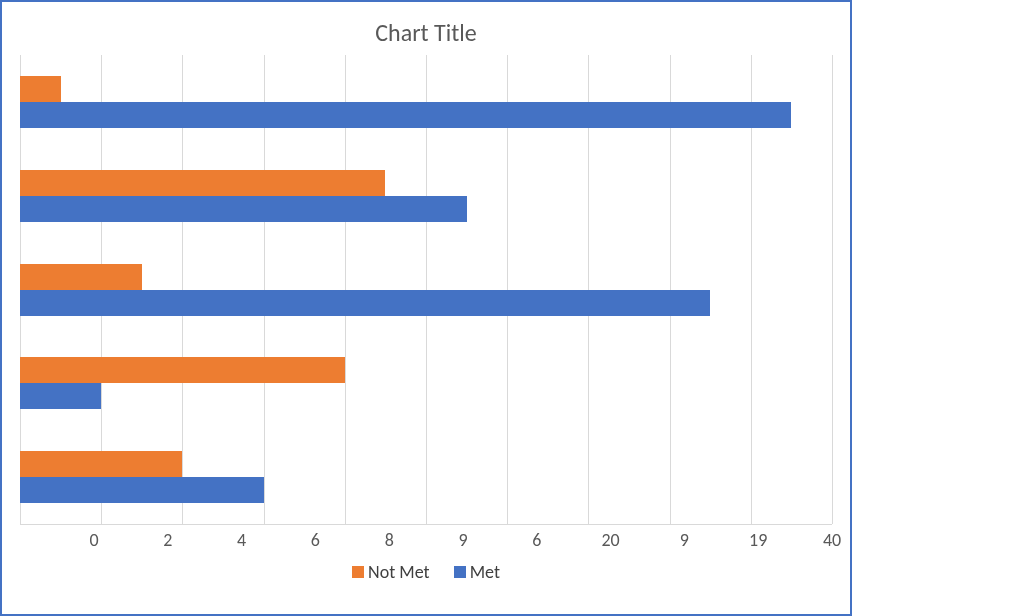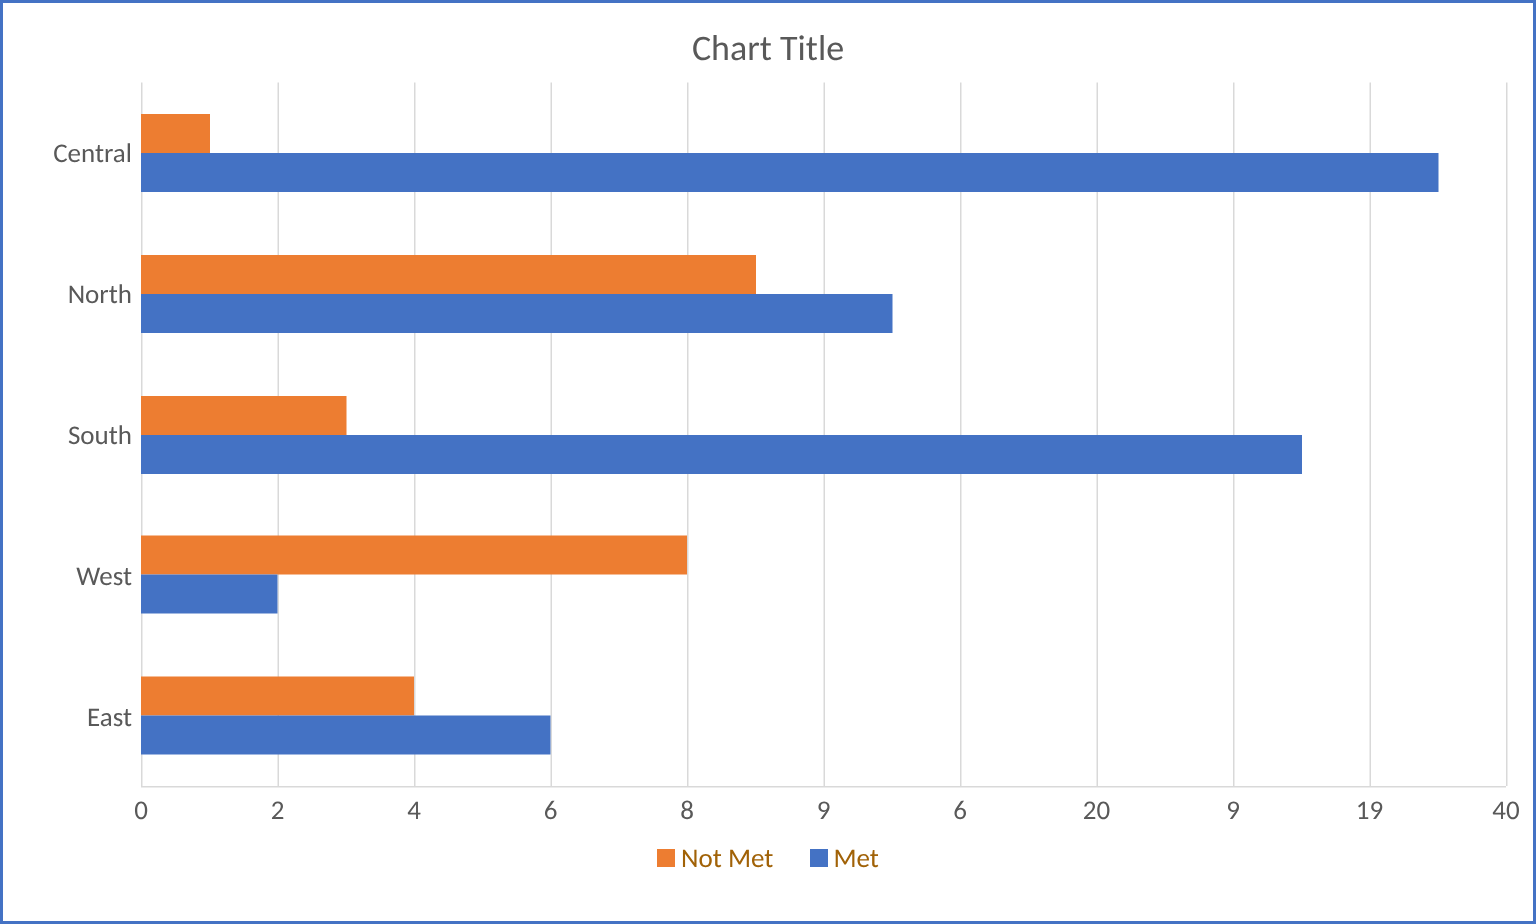--- a/index.html
+++ b/index.html
@@ -6,21 +6,21 @@
     margin: 0;
     padding: 0;
     width: 1024px;
     height: 616px;
     font-family: "Calibri", "Segoe UI", Arial, sans-serif;
     background: #ffffff;
     color: #595959;
   }
   .chart-frame {
     box-sizing: border-box;
-    width: 1024px;
+    width: 852px;
     height: 616px;
     border: 2px solid #4472c4;
     position: relative;
     padding: 10px 18px 32px 18px;
   }
   .chart-title {
     text-align: center;
     font-size: 24px;
     color: #595959;
     margin: 6px 0 8px 0;
@@ -81,21 +81,21 @@
     position: absolute;
     top: 4px;
     font-size: 18px;
     color: #595959;
     transform: translateX(-50%);
   }
   .legend {
     text-align: center;
     margin-top: 6px;
     font-size: 18px;
-    color: #a16207;
+    color: #404040;
   }
   .legend-item {
     display: inline-flex;
     align-items: center;
     margin: 0 10px;
   }
   .swatch {
     display: inline-block;
     width: 12px;
     height: 12px;
@@ -106,27 +106,20 @@
 </style>
 </head>
 <body>
 
 <div class="chart-frame">
 
   <div class="chart-title">Chart Title</div>
 
   <div class="plot-wrap">
 
-    <div class="y-axis">
-      <div class="y-label" style="top:10%">Central</div>
-      <div class="y-label" style="top:30%">North</div>
-      <div class="y-label" style="top:50%">South</div>
-      <div class="y-label" style="top:70%">West</div>
-      <div class="y-label" style="top:90%">East</div>
-    </div>
 
     <div class="plot">
       <div class="gridlines">
         <div class="gridline" style="left:0%"></div>
         <div class="gridline" style="left:10%"></div>
         <div class="gridline" style="left:20%"></div>
         <div class="gridline" style="left:30%"></div>
         <div class="gridline" style="left:40%"></div>
         <div class="gridline" style="left:50%"></div>
         <div class="gridline" style="left:60%"></div>

